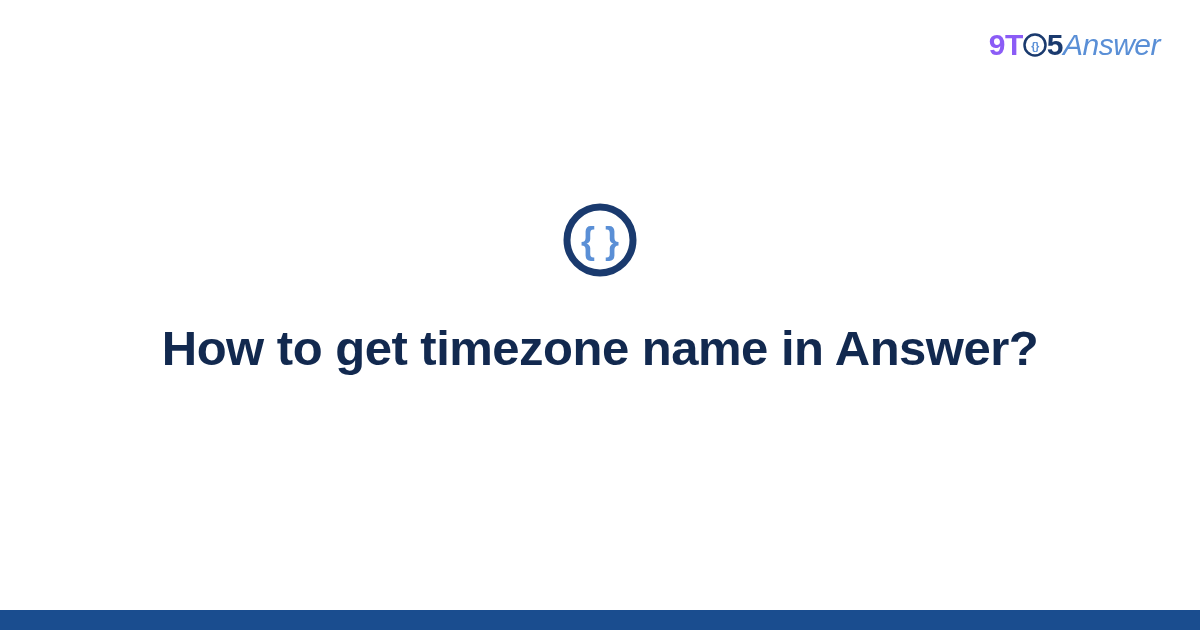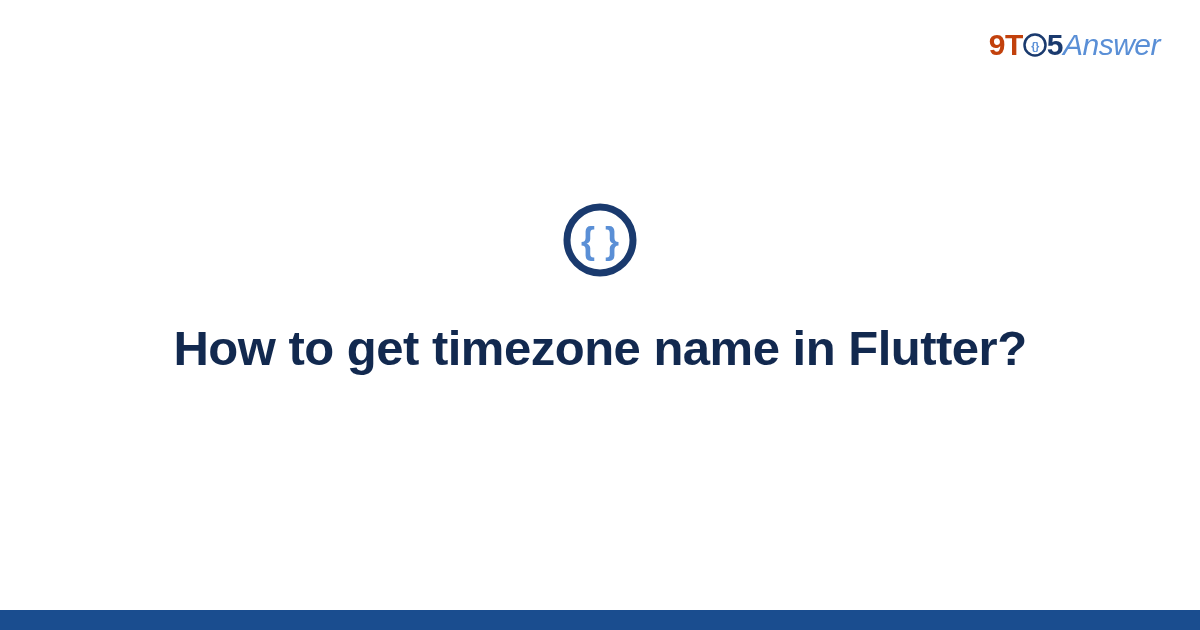--- a/index.html
+++ b/index.html
@@ -17,21 +17,21 @@
     }
     .brand-logo {
       position: absolute;
       top: 28px;
       right: 40px;
       font-size: 30px;
       font-weight: 500;
       letter-spacing: -0.5px;
     }
     .brand-9t {
-      color: #c2410c;
+      color: #8b5cf6;
       font-weight: 600;
     }
     .brand-o {
       display: inline-flex;
       align-items: center;
       justify-content: center;
       vertical-align: -2px;
     }
     .brand-5 {
       color: #1a3a6e;
@@ -89,16 +89,16 @@
     </span><span class="brand-5">5</span><span class="brand-answer">Answer</span>
 </div>
 
 <div class="content-area">
   <div class="center-icon">
     <svg width="78" height="78" viewBox="0 0 78 78">
       <circle cx="39" cy="39" r="33" fill="none" stroke="#1a3a6e" stroke-width="7"></circle>
       <text x="39" y="52" text-anchor="middle" font-size="36" font-weight="800" fill="#5a8fd6" font-family="Arial, sans-serif">{ }</text>
     </svg>
   </div>
-  <h1 class="question-title">How to get timezone name in Flutter?</h1>
+  <h1 class="question-title">How to get timezone name in Answer?</h1>
 </div>
 
 <div class="bottom-bar"></div>
 
 </body></html>

